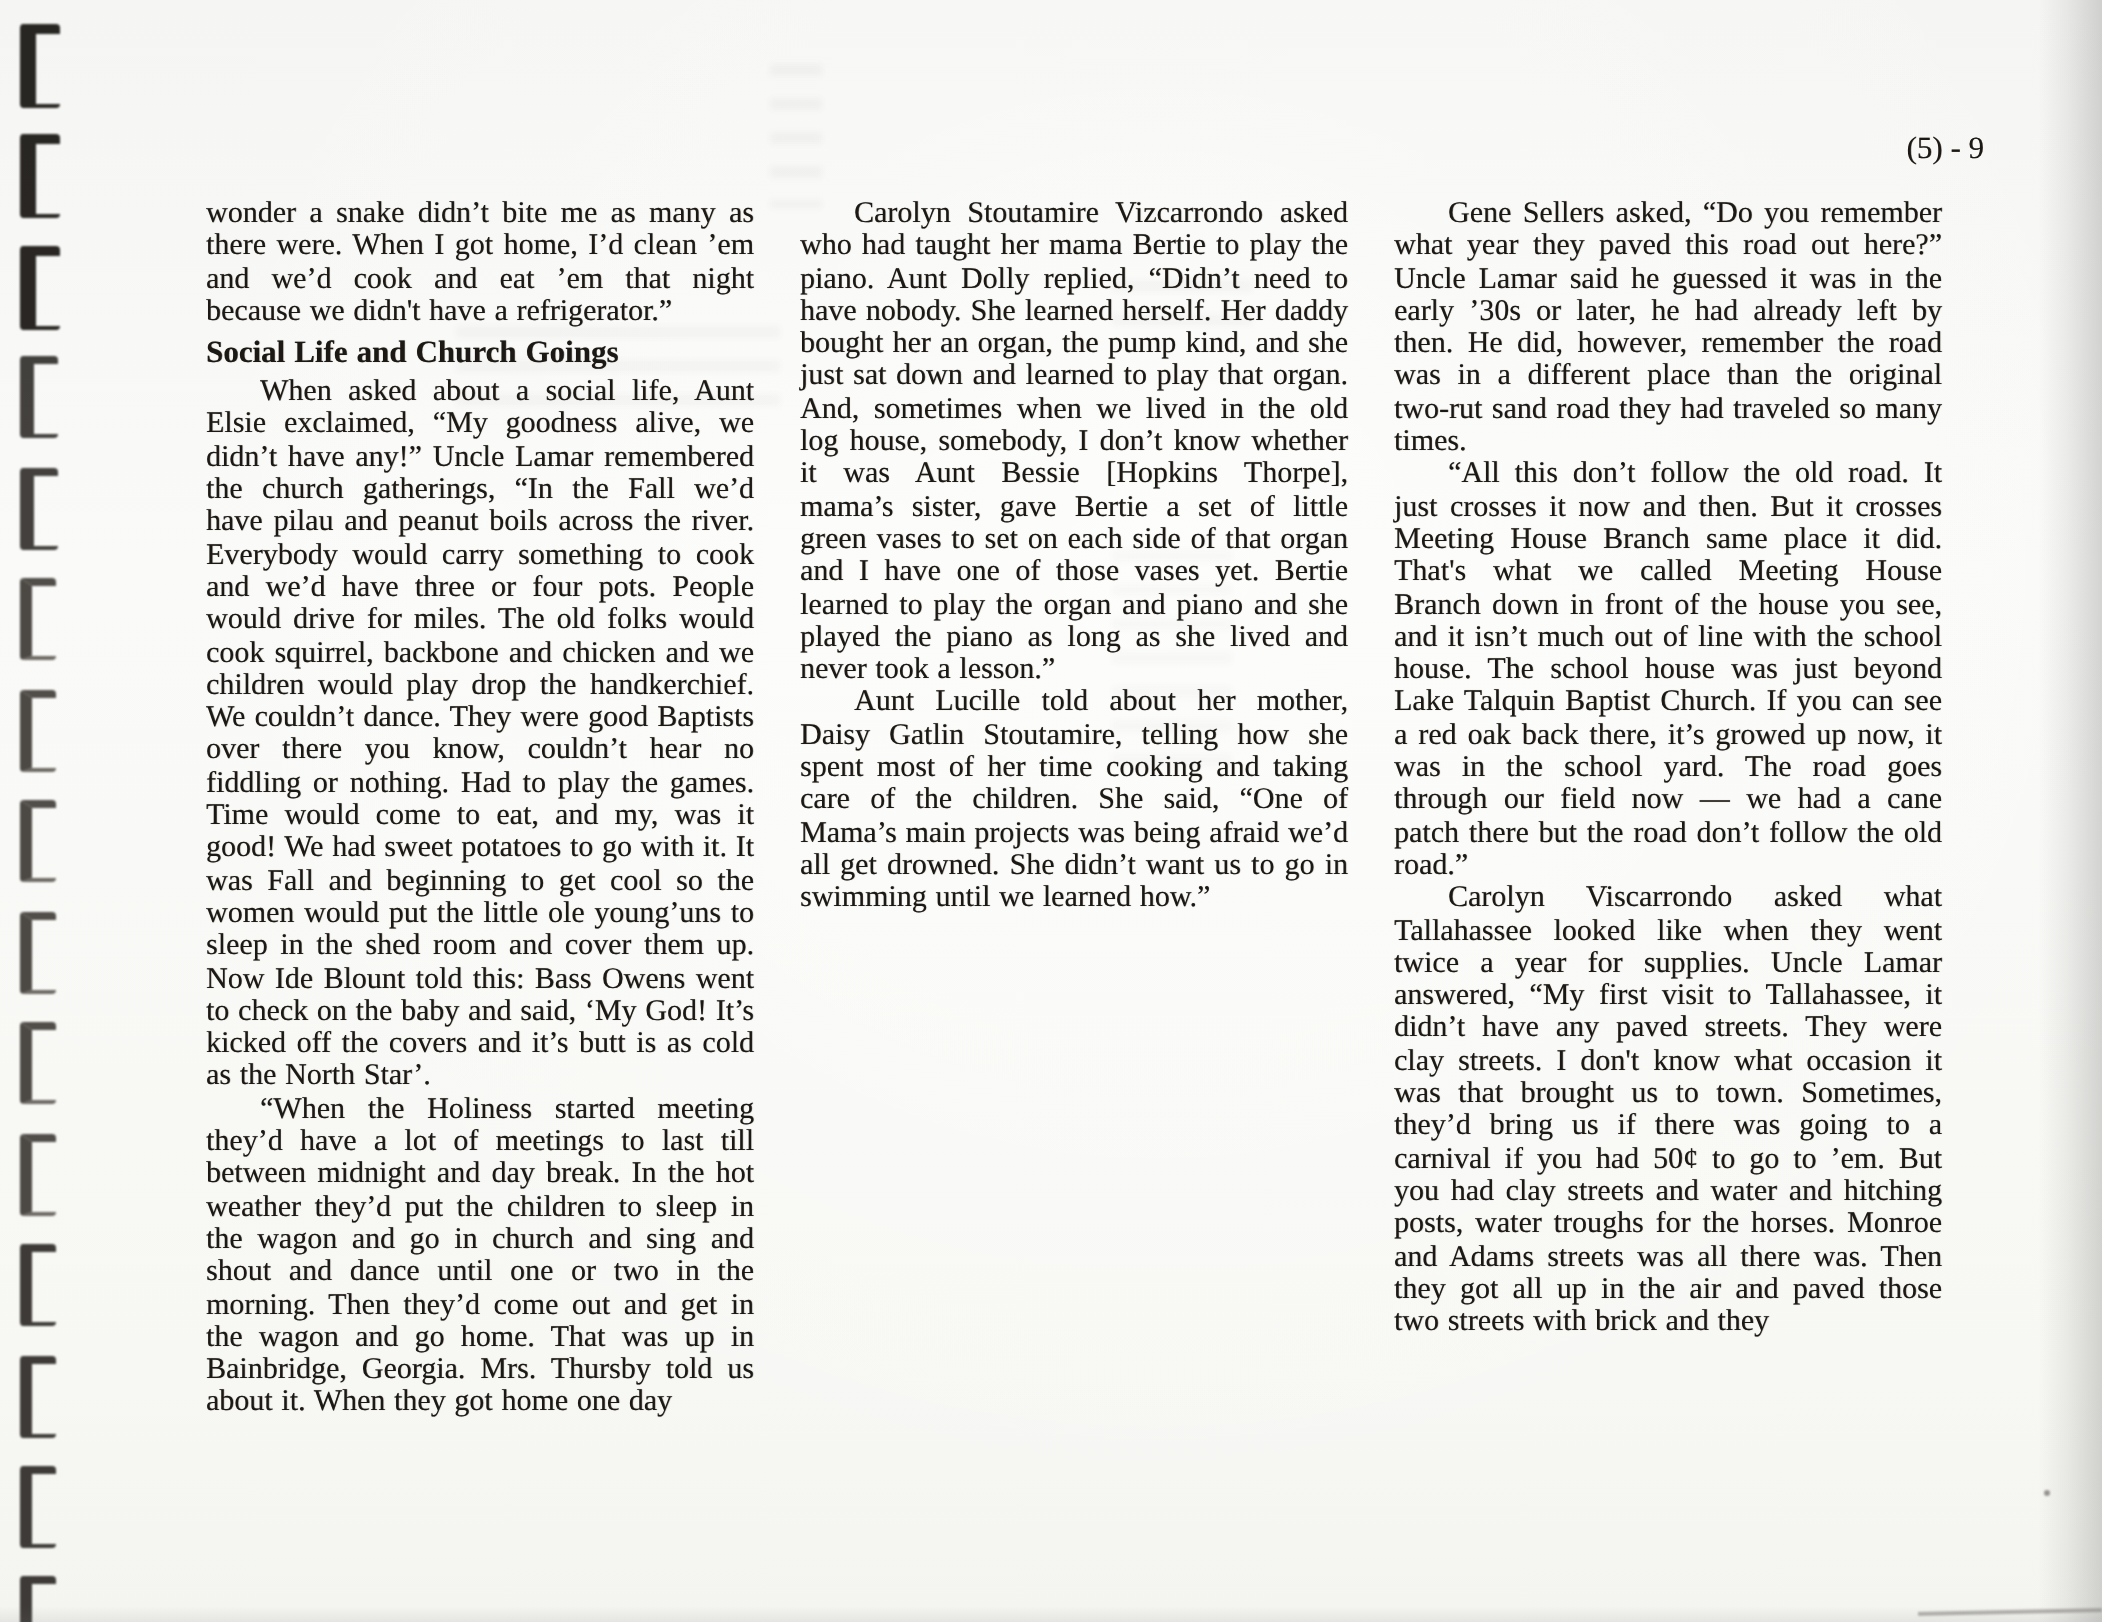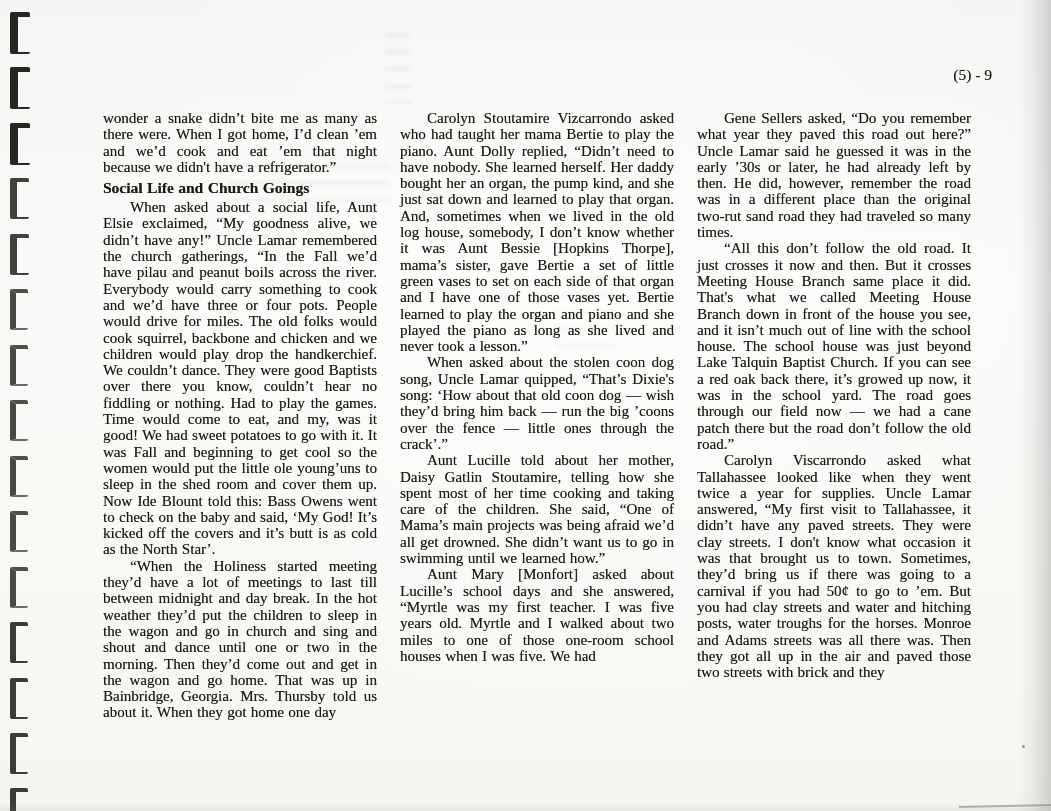--- a/index.html
+++ b/index.html
@@ -43,21 +43,21 @@
   
   .page-number {
     position: absolute; left: 912px; top: 66px; width: 80px;
     text-align: right;
     font-size: 15.5px; color: #1c1813;
     text-shadow: 0.2px 0.2px 0.3px rgba(25,20,15,0.55);
   }
 
   
   .columns {
-    position: absolute; left: 103px; top: 110px;
+    position: absolute; left: 103px; top: 99px;
     display: flex; gap: 23px;
   }
   .col {
     width: 274px;
     font-size: 15px; line-height: 16.3px;
     color: #1c1813;
     text-align: justify;
     text-shadow: 0.2px 0.2px 0.35px rgba(25,20,15,0.55);
     word-spacing: 0.6px;
   }
@@ -139,23 +139,21 @@
 
     <div class="col">
       <p class="cont">wonder a snake didn’t bite me as many as there were. When I got home, I’d clean ’em and we’d cook and eat ’em that night because we didn't have a refrigerator.”</p>
       <h3>Social Life and Church Goings</h3>
       <p class="ind">When asked about a social life, Aunt Elsie exclaimed, “My goodness alive, we didn’t have any!” Uncle Lamar remembered the church gatherings, “In the Fall we’d have pilau and peanut boils across the river. Everybody would carry something to cook and we’d have three or four pots. People would drive for miles. The old folks would cook squirrel, backbone and chicken and we children would play drop the handkerchief. We couldn’t dance. They were good Baptists over there you know, couldn’t hear no fiddling or nothing. Had to play the games. Time would come to eat, and my, was it good! We had sweet potatoes to go with it. It was Fall and beginning to get cool so the women would put the little ole young’uns to sleep in the shed room and cover them up. Now Ide Blount told this: Bass Owens went to check on the baby and said, ‘My God! It’s kicked off the covers and it’s butt is as cold as the North Star’.</p>
       <p class="ind">“When the Holiness started meeting they’d have a lot of meetings to last till between midnight and day break. In the hot weather they’d put the children to sleep in the wagon and go in church and sing and shout and dance until one or two in the morning. Then they’d come out and get in the wagon and go home. That was up in Bainbridge, Georgia. Mrs. Thursby told us about it. When they got home one day</p>
     </div>
 
     <div class="col">
       <p class="ind">Carolyn Stoutamire Vizcarrondo asked who had taught her mama Bertie to play the piano. Aunt Dolly replied, “Didn’t need to have nobody. She learned herself. Her daddy bought her an organ, the pump kind, and she just sat down and learned to play that organ. And, sometimes when we lived in the old log house, somebody, I don’t know whether it was Aunt Bessie [Hopkins Thorpe], mama’s sister, gave Bertie a set of little green vases to set on each side of that organ and I have one of those vases yet. Bertie learned to play the organ and piano and she played the piano as long as she lived and never took a lesson.”</p>
-      <p class="ind">When asked about the stolen coon dog song, Uncle Lamar quipped, “That’s Dixie's song: ‘How about that old coon dog — wish they’d bring him back — run the big ’coons over the fence — little ones through the crack’.”</p>
       <p class="ind">Aunt Lucille told about her mother, Daisy Gatlin Stoutamire, telling how she spent most of her time cooking and taking care of the children. She said, “One of Mama’s main projects was being afraid we’d all get drowned. She didn’t want us to go in swimming until we learned how.”</p>
-      <p class="ind">Aunt Mary [Monfort] asked about Lucille’s school days and she answered, “Myrtle was my first teacher. I was five years old. Myrtle and I walked about two miles to one of those one-room school houses when I was five. We had</p>
     </div>
 
     <div class="col">
       <p class="ind">Gene Sellers asked, “Do you remember what year they paved this road out here?” Uncle Lamar said he guessed it was in the early ’30s or later, he had already left by then. He did, however, remember the road was in a different place than the original two-rut sand road they had traveled so many times.</p>
       <p class="ind">“All this don’t follow the old road. It just crosses it now and then. But it crosses Meeting House Branch same place it did. That's what we called Meeting House Branch down in front of the house you see, and it isn’t much out of line with the school house. The school house was just beyond Lake Talquin Baptist Church. If you can see a red oak back there, it’s growed up now, it was in the school yard. The road goes through our field now — we had a cane patch there but the road don’t follow the old road.”</p>
       <p class="ind">Carolyn Viscarrondo asked what Tallahassee looked like when they went twice a year for supplies. Uncle Lamar answered, “My first visit to Tallahassee, it didn’t have any paved streets. They were clay streets. I don't know what occasion it was that brought us to town. Sometimes, they’d bring us if there was going to a carnival if you had 50¢ to go to ’em. But you had clay streets and water and hitching posts, water troughs for the horses. Monroe and Adams streets was all there was. Then they got all up in the air and paved those two streets with brick and they</p>
     </div>
 
   </div>
 

